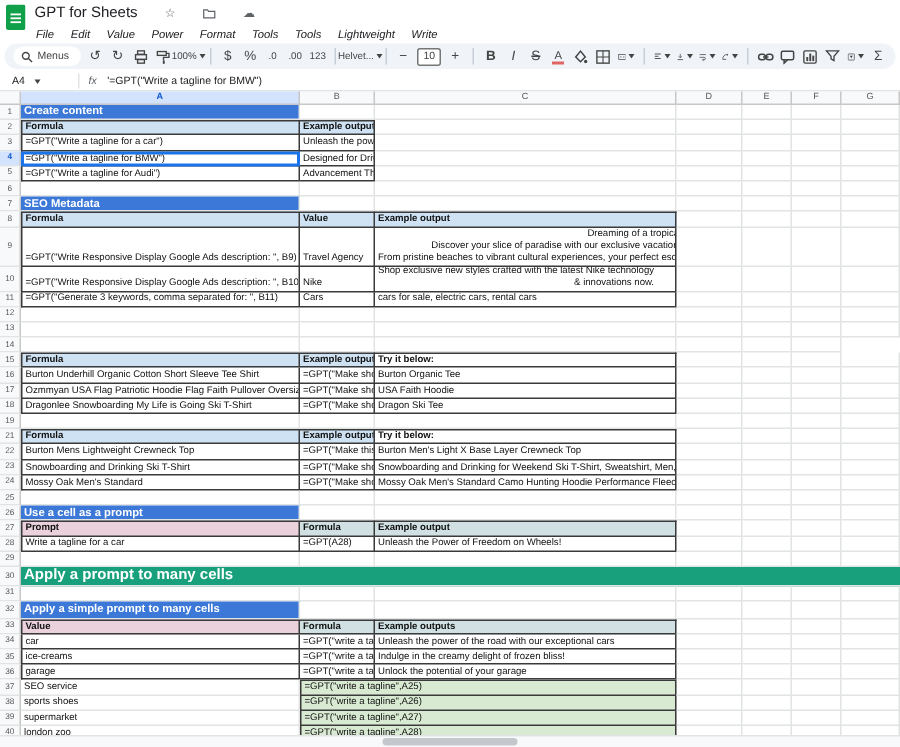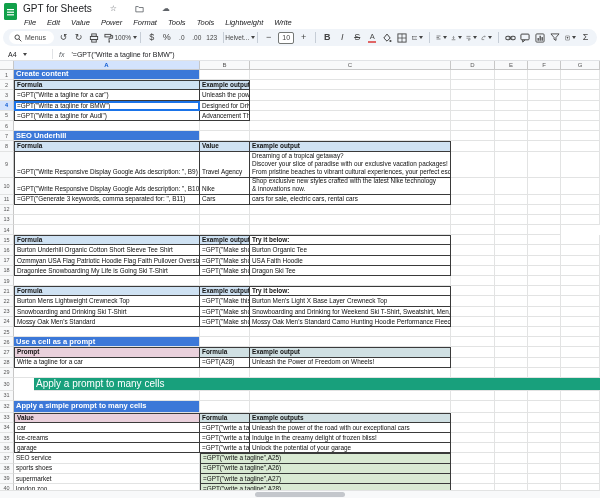--- a/index.html
+++ b/index.html
@@ -35,35 +35,35 @@
   .namebox .ref{font-size:7px;color:#202124;}
   .fxsep{width:1px;height:10px;background:#e1e3e6;margin-right:6px;}
   .fx{font-size:7px;font-style:italic;color:#5f6368;margin-right:7px;}
   .formula-text{font-size:7px;color:#202124;white-space:nowrap;}
   
   .sheet{position:relative;}
   .gridtmpl{display:grid;grid-template-columns:14px 186px 50px 201px 44px 33px 33px 39px;}
   .col-headers{height:9px;background:#f8f9fa;}
   .col-headers .ch{border-right:1px solid #c7c7c7;border-bottom:1px solid #c7c7c7;font-size:6px;color:#575757;display:flex;align-items:center;justify-content:center;}
   .col-headers .ch.colsel{background:#d3e3fd;color:#0b57d0;font-weight:bold;}
-  .grid-row{height:10.2px;}
+  .grid-row{height:10.2px;text-align:right;}
   .rownum{border-right:1px solid #c7c7c7;border-bottom:1px solid #e2e3e3;font-size:5.5px;color:#575757;display:flex;align-items:center;justify-content:center;background:#f8f9fa;}
   .rownum.rowsel{background:#d3e3fd;color:#0b57d0;font-weight:bold;}
   .cell{border-right:1px solid #e2e3e3;border-bottom:1px solid #e2e3e3;font-size:6.4px;color:#111;display:flex;align-items:flex-end;padding:0 2px 1px 2px;overflow:hidden;white-space:nowrap;line-height:7.2px;}
   .cell.b{font-weight:bold;}
   .cell.pre{white-space:pre;line-height:8px;}
   .cell.bd{border-right-color:#3a3a3a;border-bottom-color:#3a3a3a;}
   .cell.bt{border-top:1px solid #3a3a3a;}
   .cell.bl{border-left:1px solid #3a3a3a;}
   .cell.hdr-blue{background:var(--header-blue);}
   .cell.hdr-cyan{background:var(--header-cyan);}
   .cell.hdr-pink{background:var(--header-pink);}
   .cell.green{background:var(--cell-green);}
   .cell.section{background:var(--accent-blue);color:#fff;font-weight:bold;font-size:7.5px;align-items:center;}
-  .cell.banner{background:var(--accent-teal);color:#fff;font-weight:normal;font-size:10px;align-items:center;border-right:none;margin-left:20px;}
+  .cell.banner{background:var(--accent-teal);color:#fff;font-weight:bold;font-size:10px;align-items:center;border-right:none;}
   .cell.sel{outline:2px solid var(--selection);outline-offset:-2px;}
   
   .hscroll{position:absolute;left:0;right:0;bottom:0;height:7px;background:#f8f9fa;border-top:1px solid #e2e3e3;}
   .hthumb{position:absolute;left:255px;top:1px;width:90px;height:5px;background:#c4c7cc;border-radius:3px;}
 </style>
 </head>
 <body>
 
 <div class="app">
 
@@ -316,21 +316,21 @@
           <div class="cell"></div>
           <div class="cell"></div>
           <div class="cell"></div>
           <div class="cell"></div>
           <div class="cell"></div>
           <div class="cell"></div>
           <div class="cell"></div>
         </div>
         <div class="grid-row gridtmpl">
           <div class="rownum">7</div>
-          <div class="cell section">SEO Underhill</div>
+          <div class="cell section">SEO Metadata</div>
           <div class="cell"></div>
           <div class="cell"></div>
           <div class="cell"></div>
           <div class="cell"></div>
           <div class="cell"></div>
           <div class="cell"></div>
         </div>
         <div class="grid-row gridtmpl">
           <div class="rownum">8</div>
           <div class="cell hdr-blue bd bt bl b">Formula</div>

